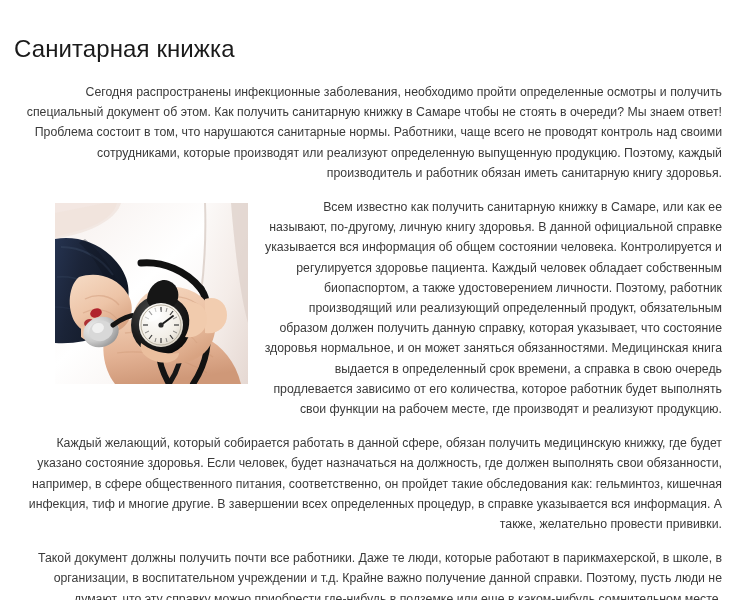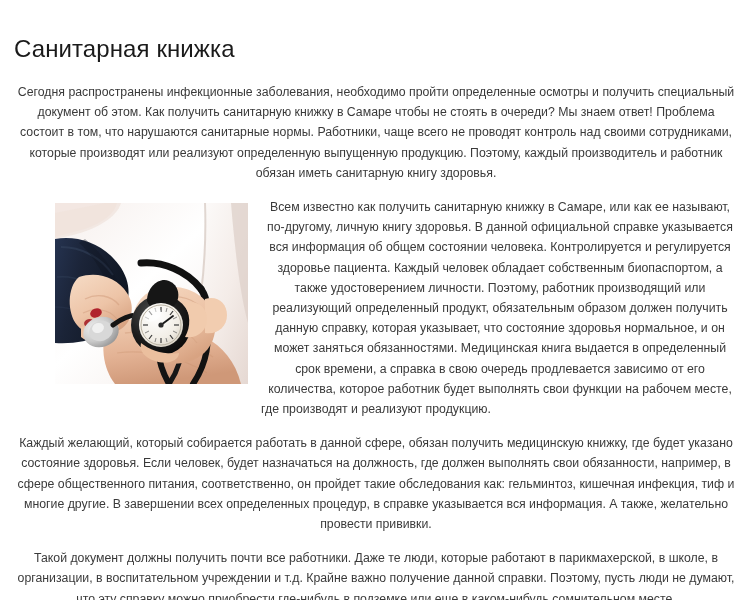--- a/index.html
+++ b/index.html
@@ -33,25 +33,25 @@
     letter-spacing: 0.1px;
     white-space: nowrap;
   }
   .article {
     position: absolute;
     left: 14px;
     top: 82px;
     width: 724px;
   }
   p.body-text {
-    margin: 0 0 14px 0;
+    margin: 0 16px 14px 0;
     font-size: 12.3px;
     line-height: 20.2px;
     color: #3a3a3a;
-    text-align: center;
+    text-align: right;
   }
   
   .photo-wrap {
     float: left;
     width: 193px;
     height: 181px;
     margin: 6px 14px 8px 41px;
     position: relative;
     overflow: hidden;
     background: #f2eeec;

